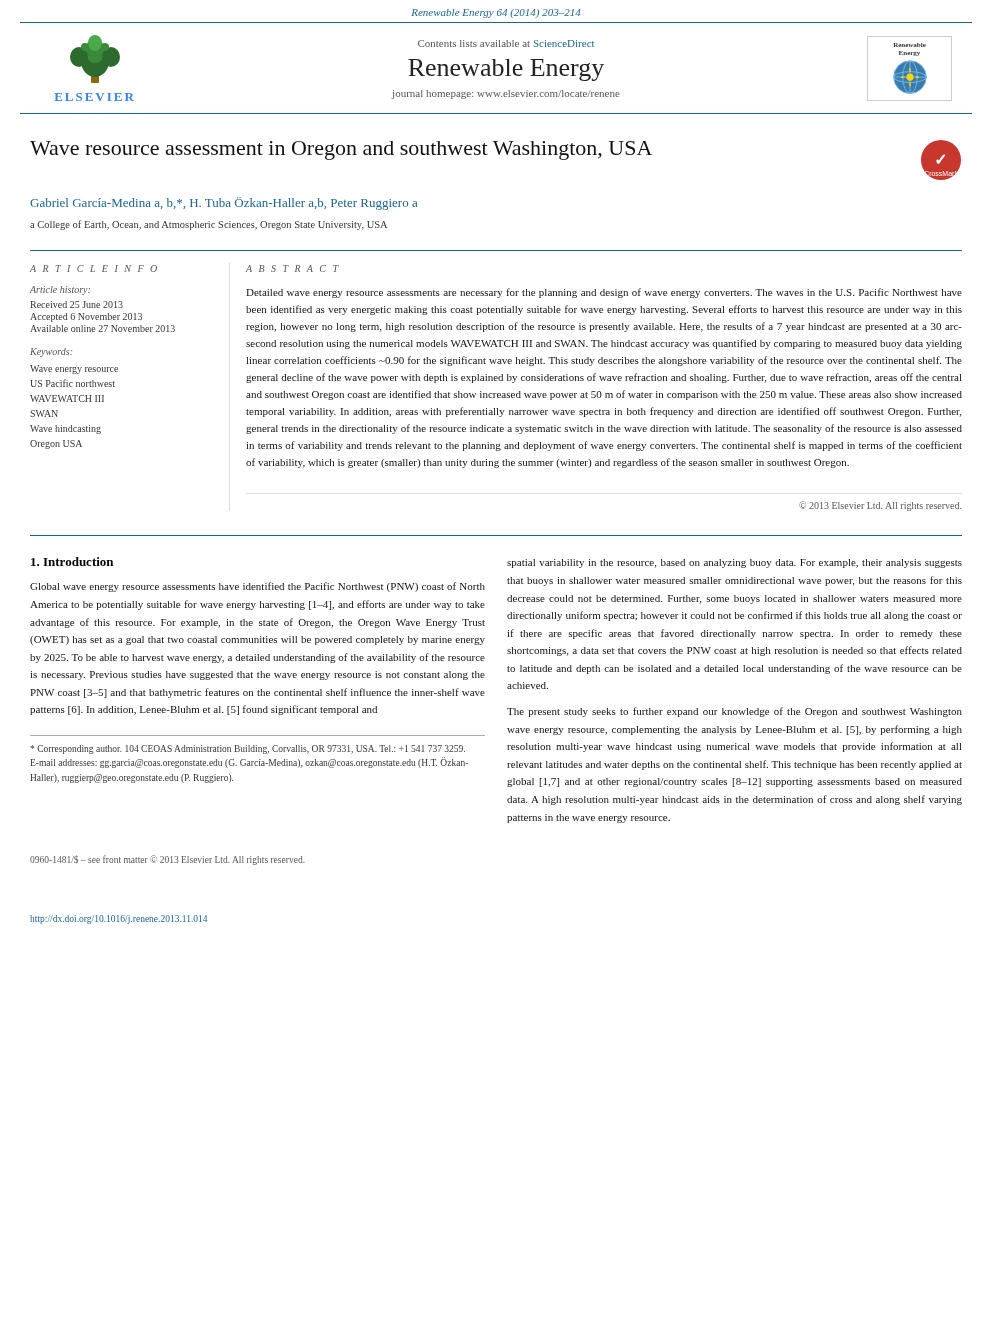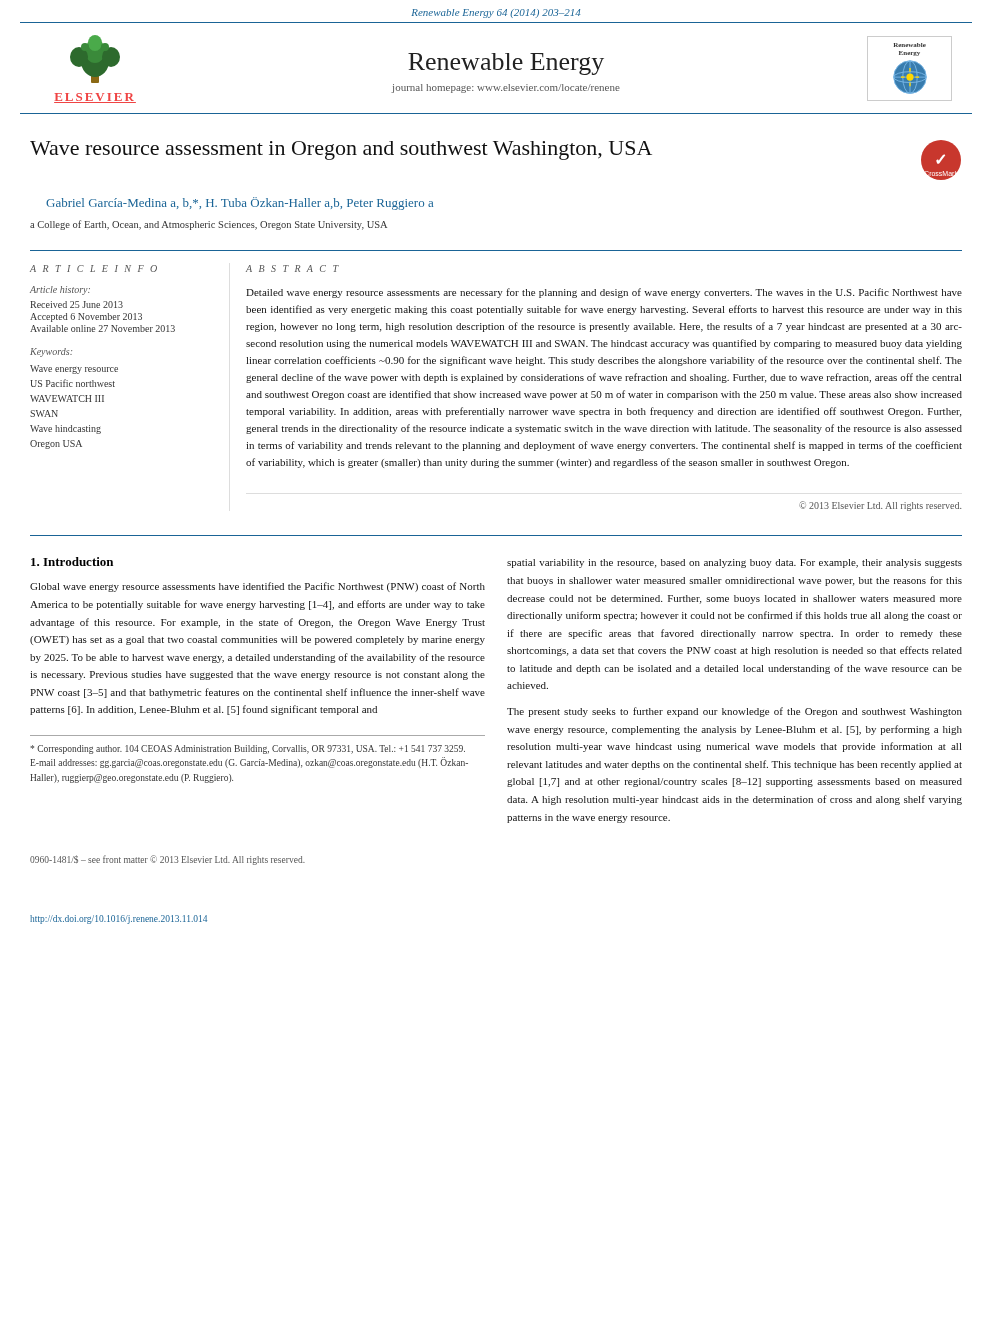--- a/index.html
+++ b/index.html
@@ -35,25 +35,24 @@
       display: flex;
       flex-direction: column;
       align-items: center;
     }
     .elsevier-tree {
       width: 80px;
       height: 55px;
     }
     .elsevier-text {
       font-size: 13px;
-      color: #ef4444;
+      color: #3b82f6;
       font-weight: bold;
       letter-spacing: 2px;
       margin-top: 3px;
-      text-decoration: underline;
     }
     .header-center {
       flex: 1;
       text-align: center;
     }
     .science-direct-link {
       font-size: 11px;
       color: #555;
       margin-bottom: 2px;
     }
@@ -269,20 +268,24 @@
 
         <ellipse cx="56" cy="26" rx="9" ry="10" fill="#2d6a2d"></ellipse>
 
         <circle cx="30" cy="16" r="4" fill="#3a8a3a"></circle>
         <circle cx="50" cy="16" r="4" fill="#3a8a3a"></circle>
       </svg>
       <div class="elsevier-text">ELSEVIER</div>
     </div>
 
     <div class="header-center">
+      <div class="science-direct-link">
+        <span>Contents lists available at</span>
+        <a href="#" style="color:#1a6496;">ScienceDirect</a>
+      </div>
       <div class="journal-title">Renewable Energy</div>
       <div class="journal-homepage">
         <span>journal homepage: www.elsevier.com/locate/renene</span>
       </div>
     </div>
 
     <div class="journal-logo">
       <div class="journal-logo-box">
         <div class="journal-logo-title">Renewable<br>Energy</div>
         <svg class="journal-logo-globe" viewBox="0 0 40 40" xmlns="http://www.w3.org/2000/svg">
@@ -313,21 +316,21 @@
     <div class="crossmark">
       <svg class="crossmark-icon" viewBox="0 0 42 42" xmlns="http://www.w3.org/2000/svg">
         <circle cx="21" cy="21" r="20" fill="#c8372d"></circle>
         <text x="21" y="26" text-anchor="middle" fill="white" font-size="16" font-weight="bold" font-family="serif">✓</text>
         <text x="21" y="37" text-anchor="middle" fill="white" font-size="7" font-family="sans-serif">CrossMark</text>
       </svg>
     </div>
   </div>
 
   <div class="authors">
-    <span style="color:#1a6496;margin-left:16px;">Gabriel García-Medina a, b,*, H. Tuba Özkan-Haller a,b, Peter Ruggiero a</span>
+    <span style="color:#1a6496;">Gabriel García-Medina a, b,*, H. Tuba Özkan-Haller a,b, Peter Ruggiero a</span>
   </div>
 
   <div class="affiliation">a College of Earth, Ocean, and Atmospheric Sciences, Oregon State University, USA</div>
 
   <div class="two-col">
 
     <div class="article-info">
       <div class="section-label">A R T I C L E   I N F O</div>
       <div class="history-label">Article history:</div>
       <div class="history-item">Received 25 June 2013</div>

